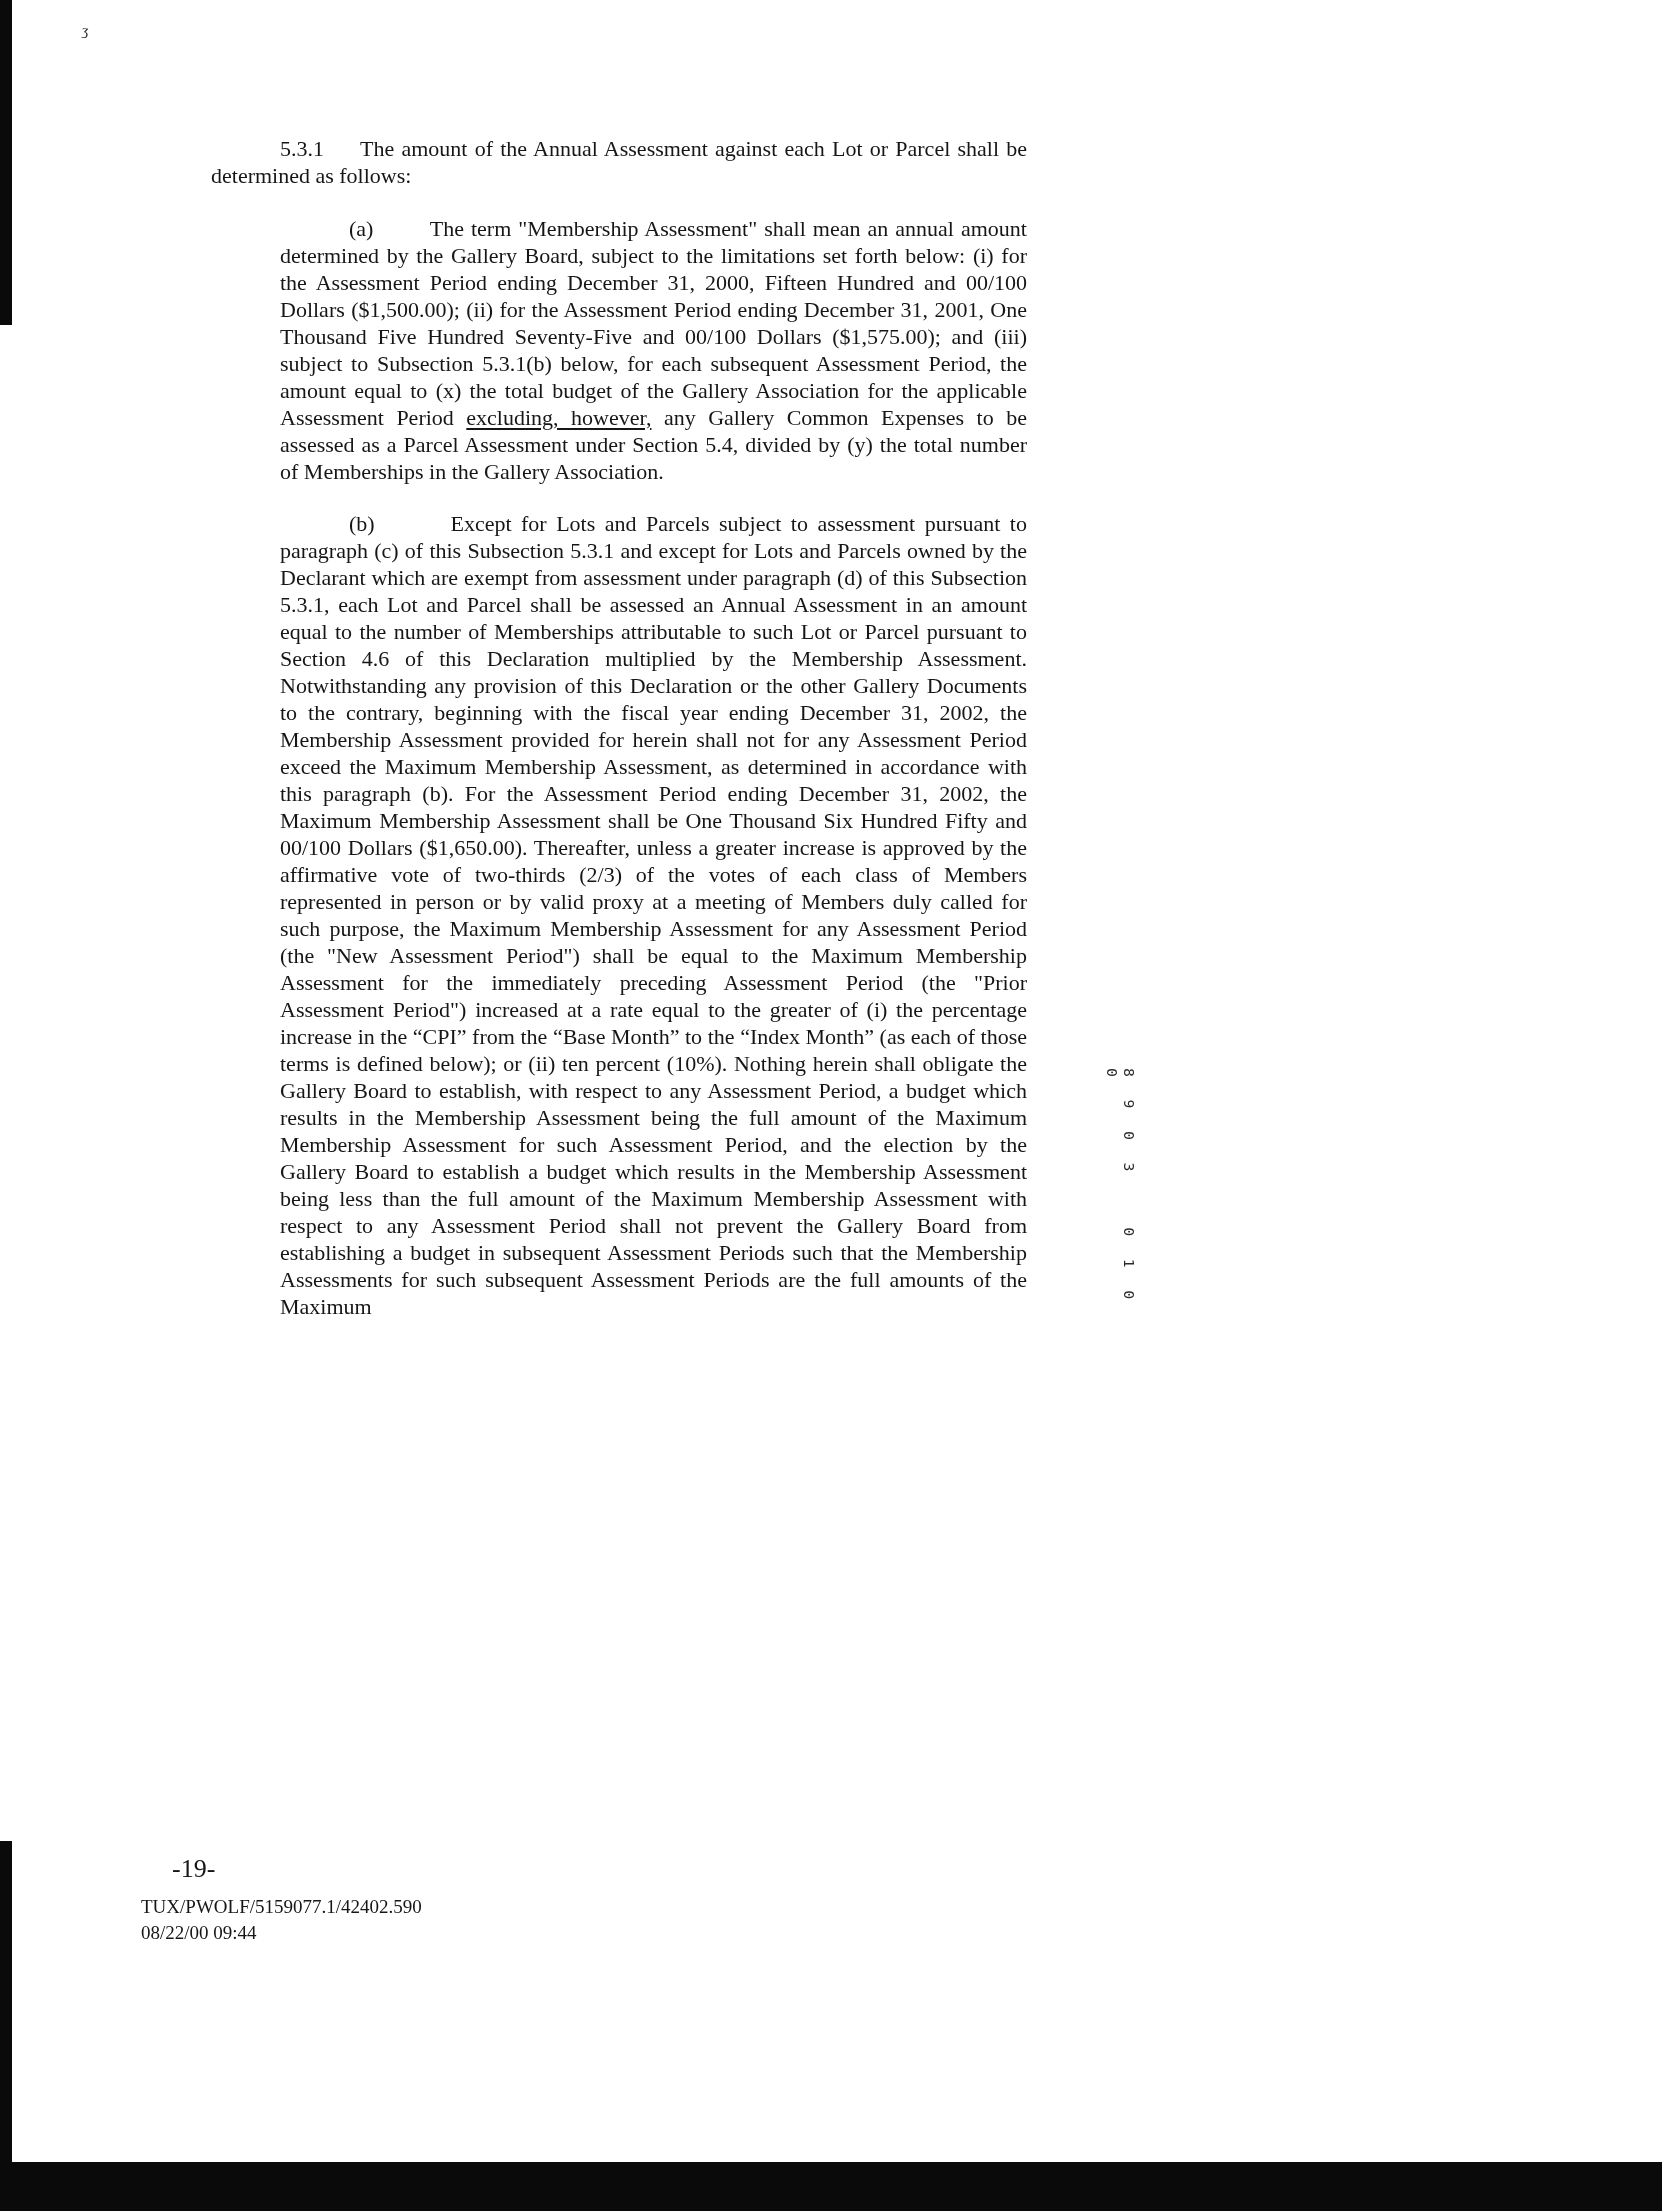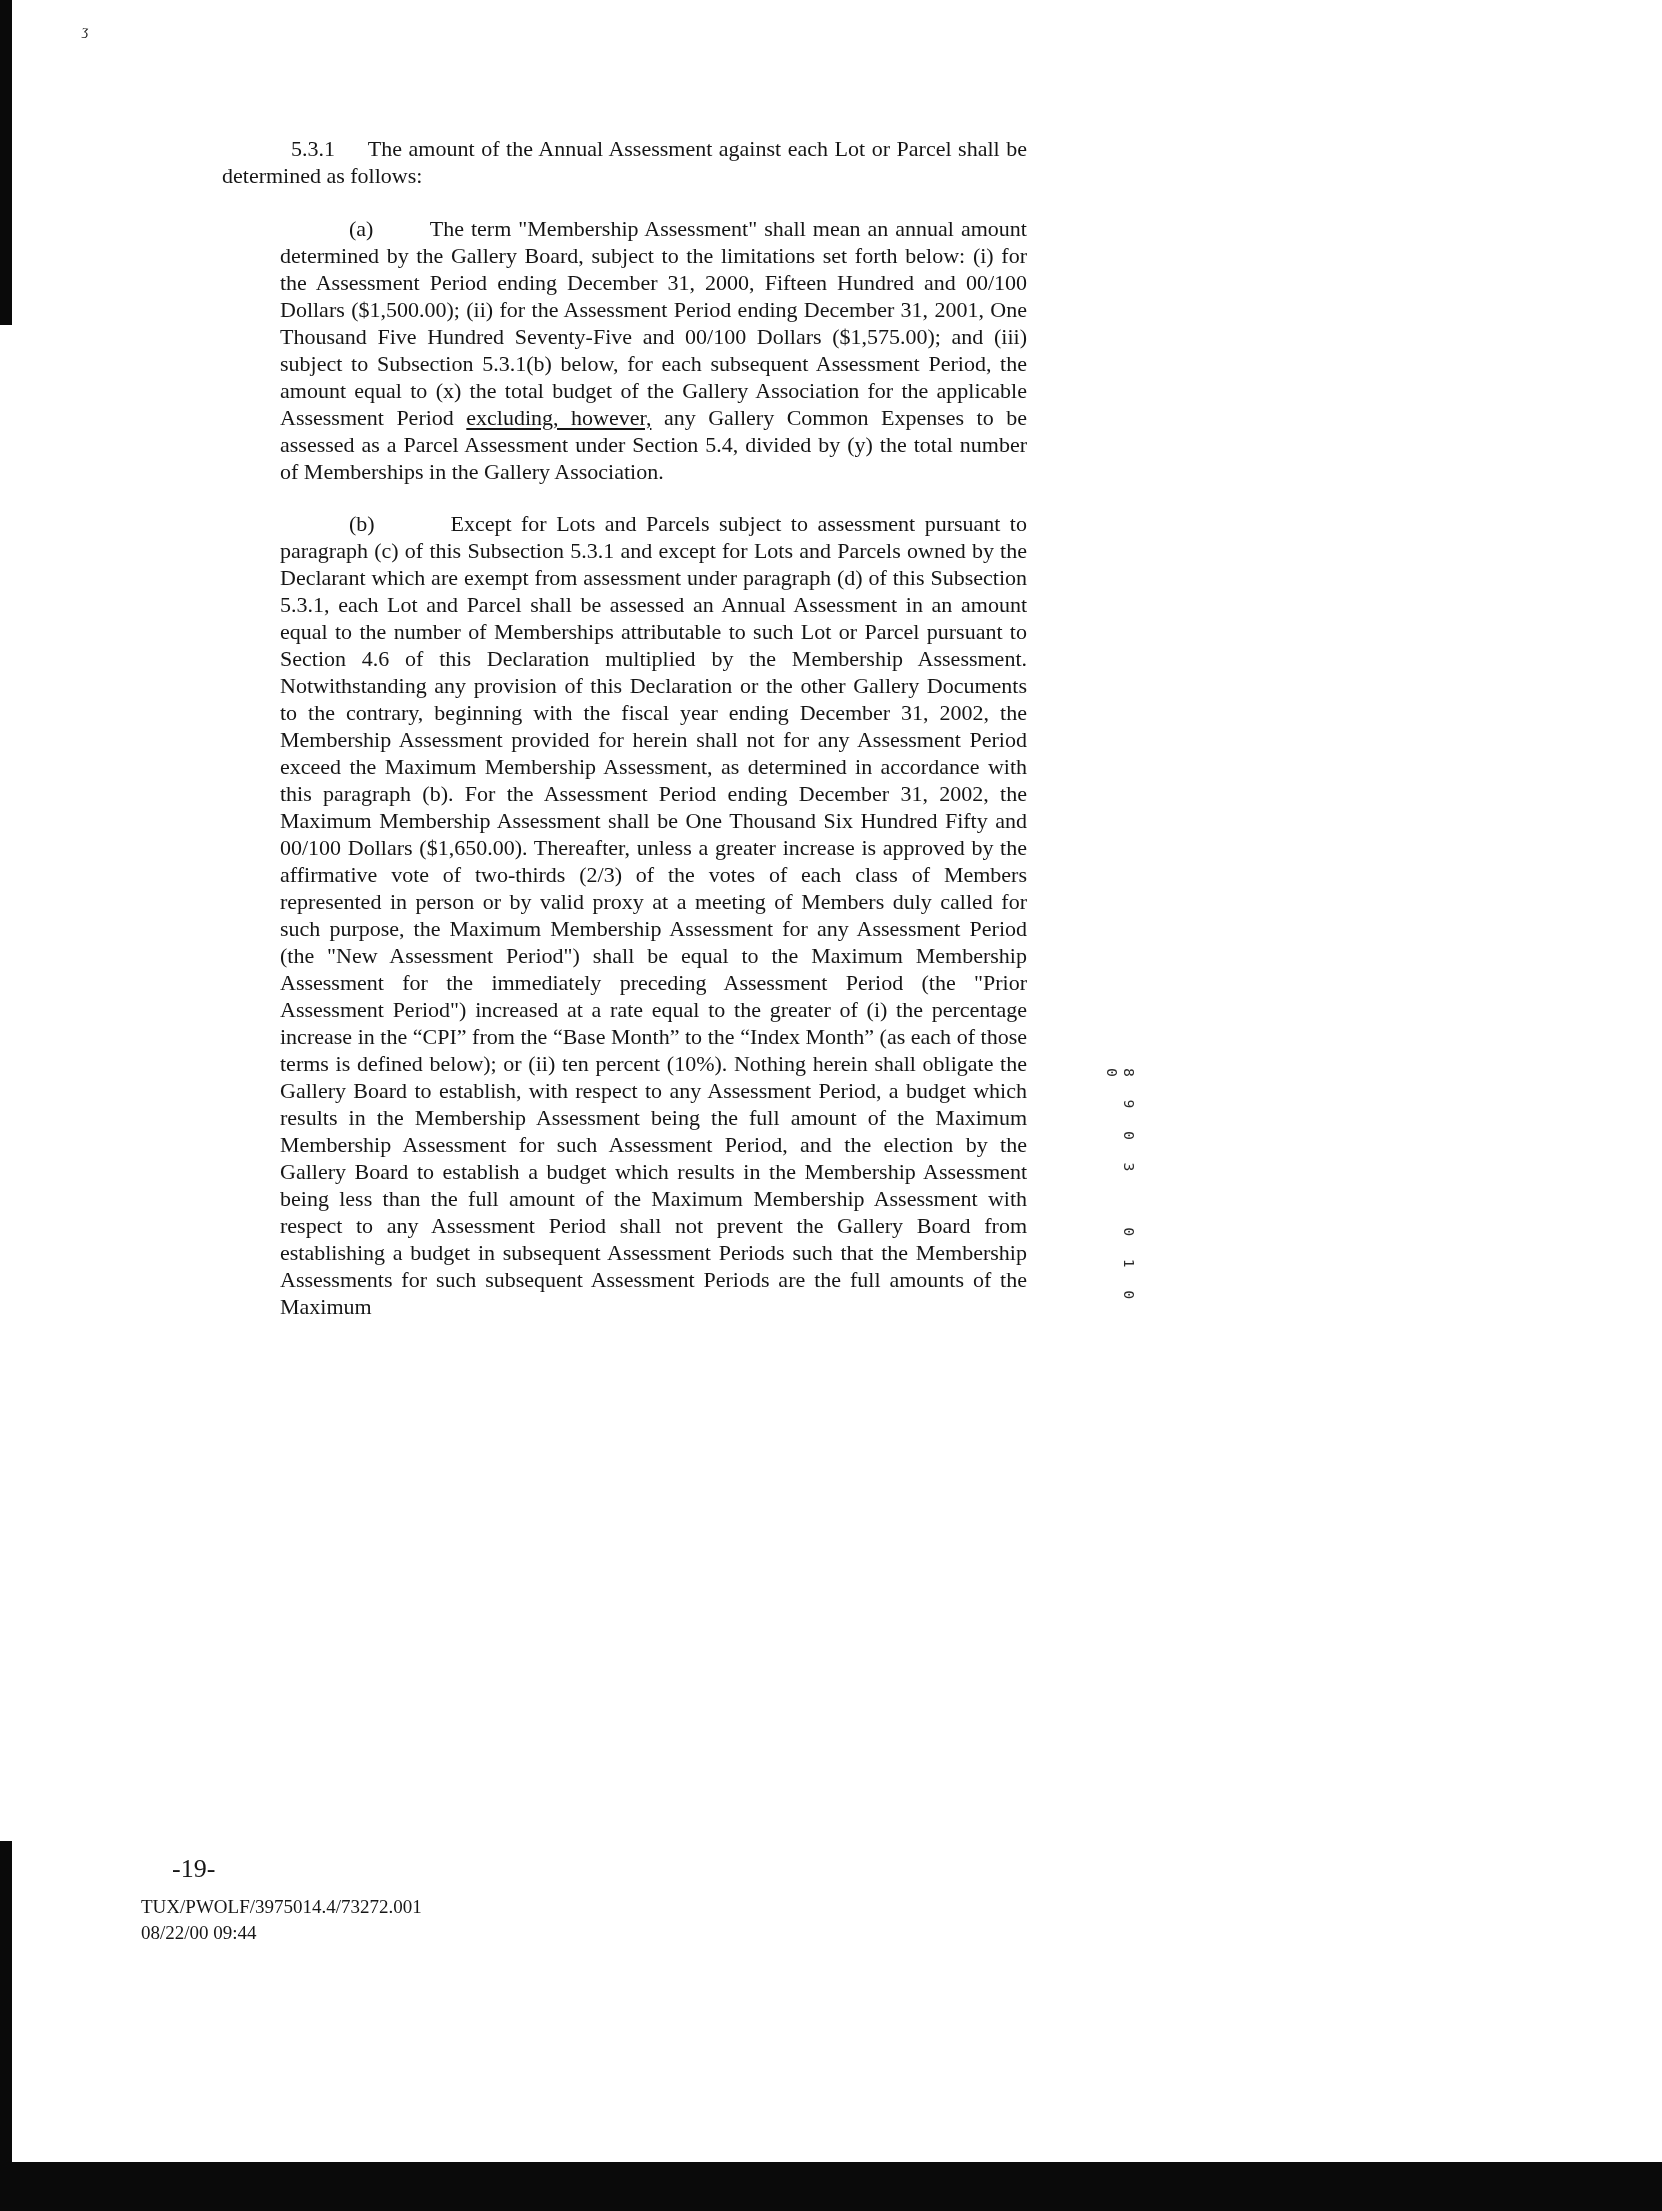--- a/index.html
+++ b/index.html
@@ -31,21 +31,21 @@
     width: 816px;
     font-size: 22px;
     line-height: 27px;
     text-align: justify;
   }
   .heading { text-align: left; margin: 0 0 25.5px 0; }
   .h-num { display: inline-block; width: 69px; }
   .u { text-decoration: underline; text-underline-offset: 2.9px; }
 
   .doc p { margin: 0 0 25.5px 0; }
-  p.intro { text-indent: 69px; margin-left: 11px; }
+  p.intro { text-indent: 69px; }
   p.sub   { margin-left: 69px; text-indent: 69px; }
 
   .page-num {
     position: absolute;
     left: 172px; top: 1854px;
     width: 814px;
     font-size: 26px;
   }
   .footer {
     position: absolute;
@@ -81,21 +81,21 @@
 
   <p class="sub"><span>(a)&nbsp;&nbsp;&nbsp;&nbsp;&nbsp;&nbsp;&nbsp;&nbsp;The term "Membership Assessment" shall mean an annual amount determined by the Gallery Board, subject to the limitations set forth below: (i) for the Assessment Period ending December 31, 2000, Fifteen Hundred and 00/100 Dollars ($1,500.00); (ii) for the Assessment Period ending December 31, 2001, One Thousand Five Hundred Seventy-Five and 00/100 Dollars ($1,575.00); and (iii) subject to Subsection 5.3.1(b) below, for each subsequent Assessment Period, the amount equal to (x) the total budget of the Gallery Association for the applicable Assessment Period </span><span class="u">excluding, however,</span><span> any Gallery Common Expenses to be assessed as a Parcel Assessment under Section 5.4, divided by (y) the total number of Memberships in the Gallery Association.</span></p>
 
   <p class="sub">(b)&nbsp;&nbsp;&nbsp;&nbsp;&nbsp;&nbsp;&nbsp;&nbsp;Except for Lots and Parcels subject to assessment pursuant to paragraph (c) of this Subsection 5.3.1 and except for Lots and Parcels owned by the Declarant which are exempt from assessment under paragraph (d) of this Subsection 5.3.1, each Lot and Parcel shall be assessed an Annual Assessment in an amount equal to the number of Memberships attributable to such Lot or Parcel pursuant to Section 4.6 of this Declaration multiplied by the Membership Assessment. Notwithstanding any provision of this Declaration or the other Gallery Documents to the contrary, beginning with the fiscal year ending December 31, 2002, the Membership Assessment provided for herein shall not for any Assessment Period exceed the Maximum Membership Assessment, as determined in accordance with this paragraph (b). For the Assessment Period ending December 31, 2002, the Maximum Membership Assessment shall be One Thousand Six Hundred Fifty and 00/100 Dollars ($1,650.00). Thereafter, unless a greater increase is approved by the affirmative vote of two-thirds (2/3) of the votes of each class of Members represented in person or by valid proxy at a meeting of Members duly called for such purpose, the Maximum Membership Assessment for any Assessment Period (the "New Assessment Period") shall be equal to the Maximum Membership Assessment for the immediately preceding Assessment Period (the "Prior Assessment Period") increased at a rate equal to the greater of (i) the percentage increase in the “CPI” from the “Base Month” to the “Index Month” (as each of those terms is defined below); or (ii) ten percent (10%). Nothing herein shall obligate the Gallery Board to establish, with respect to any Assessment Period, a budget which results in the Membership Assessment being the full amount of the Maximum Membership Assessment for such Assessment Period, and the election by the Gallery Board to establish a budget which results in the Membership Assessment being less than the full amount of the Maximum Membership Assessment with respect to any Assessment Period shall not prevent the Gallery Board from establishing a budget in subsequent Assessment Periods such that the Membership Assessments for such subsequent Assessment Periods are the full amounts of the Maximum</p>
 
 </div>
 
 <div class="page-num">-19-</div>
 
 <div class="footer">
-  <div>TUX/PWOLF/3975014.4/73272.001</div>
+  <div>TUX/PWOLF/5159077.1/42402.590</div>
   <div>08/22/00 09:44</div>
 </div>
 
 <div class="fax-stamp">
   <span>8 9 0 3</span>
   <span class="gap"></span>
   <span>0 1 0 0</span>
 </div>
 
 

